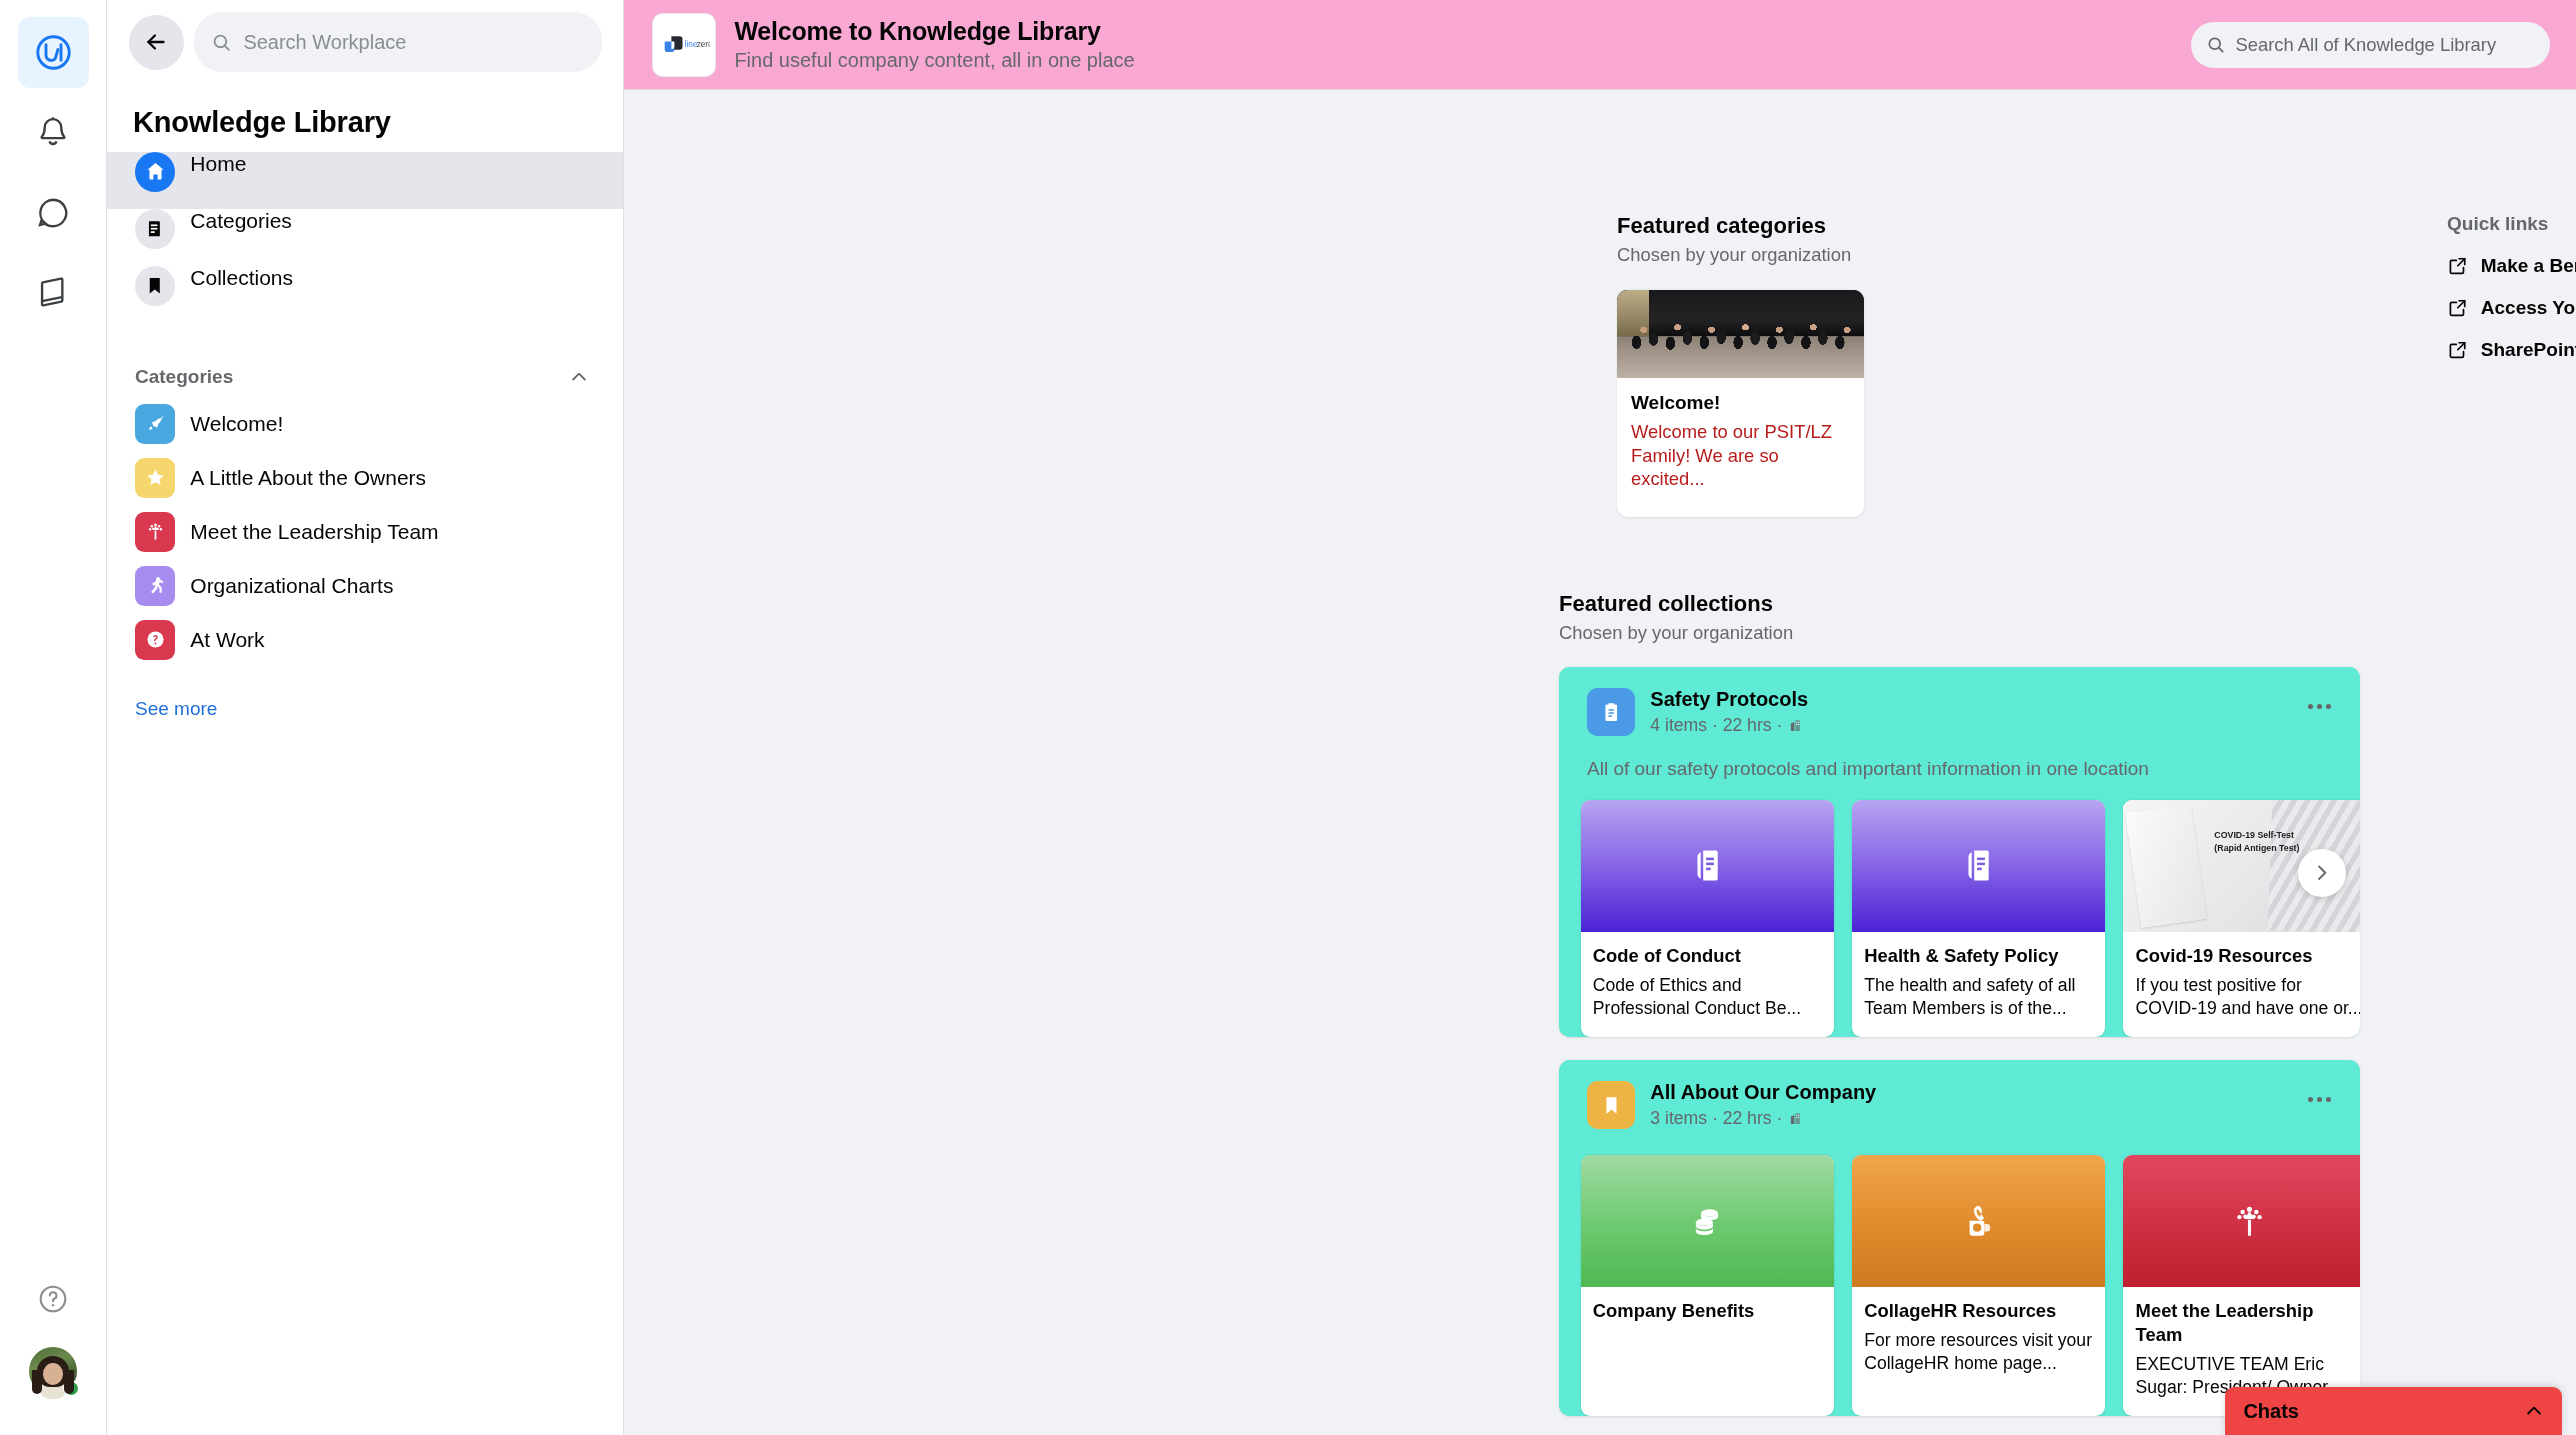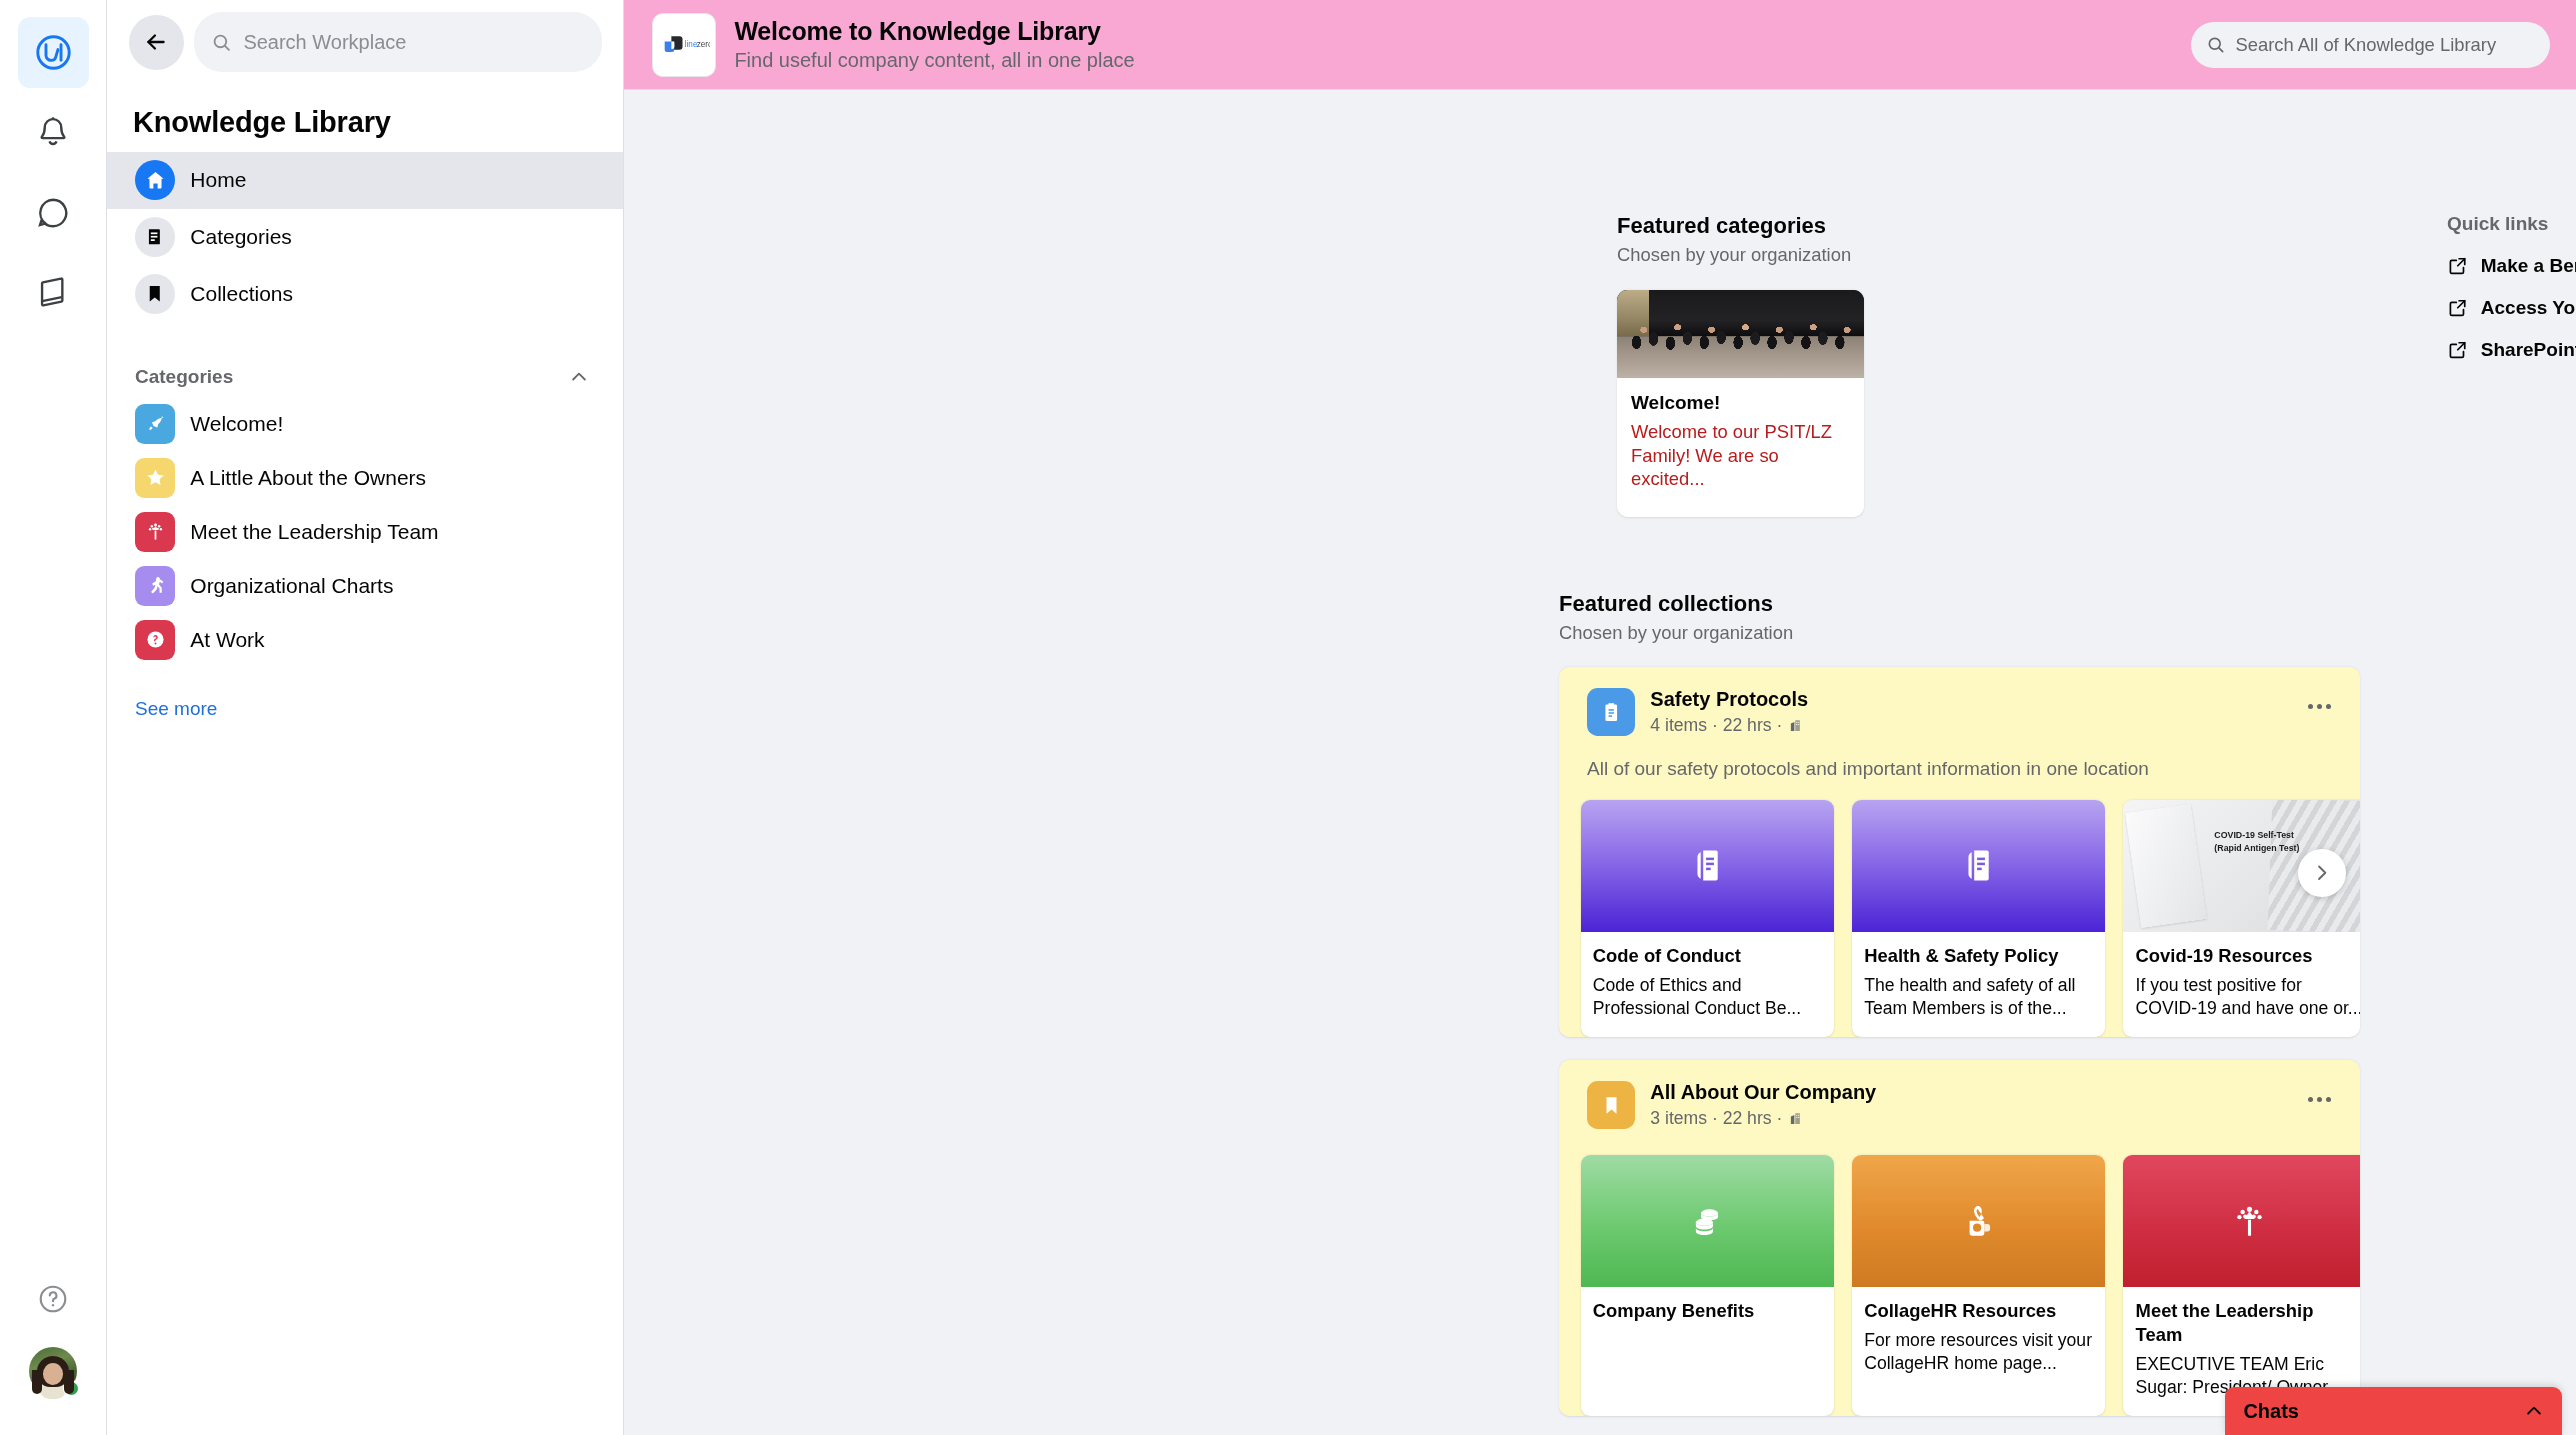--- a/index.html
+++ b/index.html
@@ -75,21 +75,21 @@
   .sb-search {
     flex: 1; height: 60px; border-radius: 28px; background: #f0f2f5;
     display: flex; align-items: center; padding: 0 17px; gap: 10.7px; cursor: text;
   }
   .sb-search-ph { font-size: 20px; color: #8a8d91; }
   .sb-title {
     font-size: 29px; font-weight: bold; color: #050505;
     padding: 34px 0 12.3px 26px; letter-spacing: -0.2px;
   }
   .nav-item {
-    display: flex; align-items: center; gap: 15.3px;
+    display: flex; align-items: flex-start; gap: 15.3px;
     height: 57px; padding-left: 28px; cursor: pointer;
   }
   .nav-item.selected { background: #e4e6eb; }
   .nav-icon-circle {
     width: 40px; height: 40px; border-radius: 50%;
     display: flex; align-items: center; justify-content: center; flex: none;
   }
   .nav-icon-circle.blue { background: #1877f2; }
   .nav-icon-circle.grey { background: #e4e6eb; }
   .nav-label { font-size: 21px; color: #050505; }
@@ -192,21 +192,21 @@
   .quick-link {
     display: flex; align-items: center; gap: 12.3px;
     margin-top: 20px; cursor: pointer;
   }
   .quick-link:first-of-type { margin-top: 23px; }
   .quick-link-label { font-size: 19px; color: #050505; font-weight: 600; }
 
   
   .feat-col { position: absolute; left: 935px; top: 501px; width: 801px; }
   .coll-card {
-    margin-top: 23px; background: #fef9c3; border-radius: 10.7px;
+    margin-top: 23px; background: #5eead4; border-radius: 10.7px;
     box-shadow: 0 0.8px 2.3px rgba(0,0,0,0.10); padding: 21.5px 0 0 0; position: relative;
     overflow: hidden;
   }
   .coll-head { display: flex; align-items: flex-start; padding: 0 28px; position: relative; }
   .coll-icon {
     width: 48px; height: 48px; border-radius: 10.7px; flex: none;
     display: flex; align-items: center; justify-content: center;
   }
   .coll-icon.blue { background: #4a9ae8; }
   .coll-icon.yellow { background: #edb343; }

